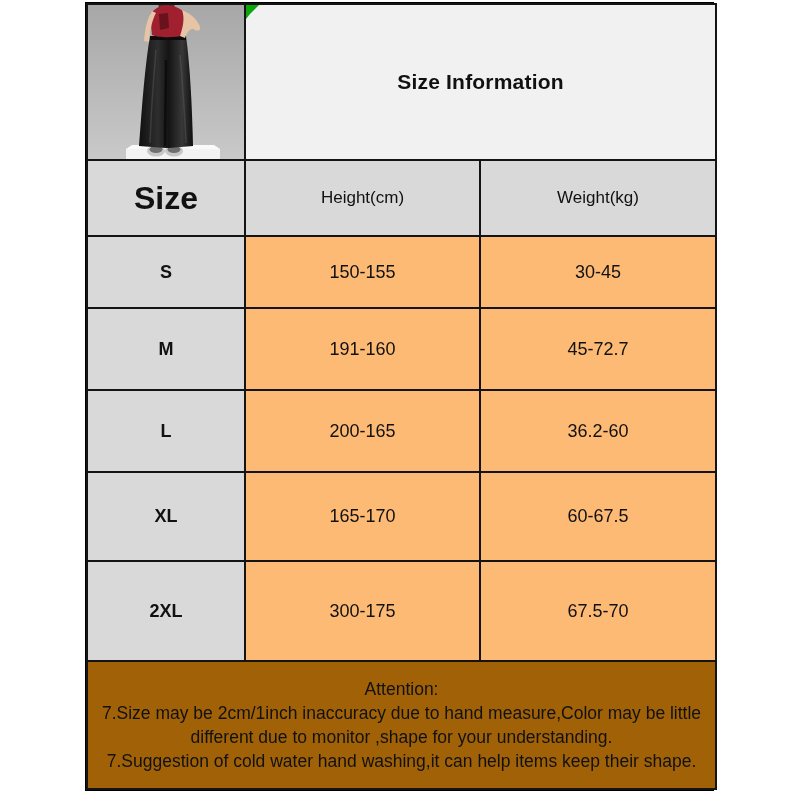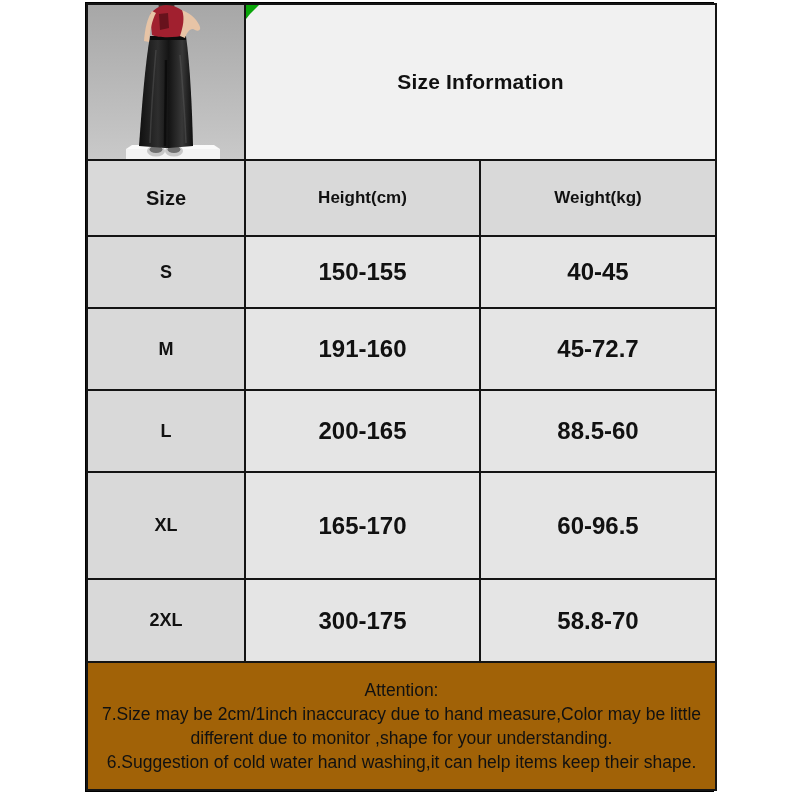--- a/index.html
+++ b/index.html
@@ -53,44 +53,44 @@
     width: 0; height: 0;
     border-top: 9px solid #0aa60a;
     border-right: 9px solid transparent;
     border-left: 4px solid #0aa60a;
     border-bottom: 5px solid transparent;
   }
 
   tr.r-head { height: 76px; }
   th.size-h {
     background: #d9d9d9;
-    font-size: 20px;
+    font-size: 32px;
     font-weight: bold;
   }
   th.col-h {
     background: #d9d9d9;
     font-size: 17px;
-    font-weight: bold;
+    font-weight: normal;
   }
 
   tr.r-s   { height: 72px; }
   tr.r-m   { height: 82px; }
   tr.r-l   { height: 82px; }
-  tr.r-xl  { height: 107px; }
-  tr.r-2xl { height: 83px; }
+  tr.r-xl  { height: 89px; }
+  tr.r-2xl { height: 100px; }
 
   td.size-label {
     background: #d9d9d9;
     font-size: 18px;
     font-weight: bold;
   }
   td.value {
-    background: #e5e5e5;
-    font-size: 24px;
-    font-weight: bold;
+    background: #fdba74;
+    font-size: 18px;
+    font-weight: normal;
   }
 
   tr.r-note { height: 128px; }
   td.note-cell {
     background: #a16207;
     text-align: left;
     vertical-align: top;
     padding: 4px 5px;
   }
   .note-line {
@@ -164,46 +164,46 @@
 
     <tr class="r-head">
       <th class="size-h">Size</th>
       <th class="col-h">Height(cm)</th>
       <th class="col-h">Weight(kg)</th>
     </tr>
 
     <tr class="r-s">
       <td class="size-label">S</td>
       <td class="value">150-155</td>
-      <td class="value">40-45</td>
+      <td class="value">30-45</td>
     </tr>
     <tr class="r-m">
       <td class="size-label">M</td>
       <td class="value">191-160</td>
       <td class="value">45-72.7</td>
     </tr>
     <tr class="r-l">
       <td class="size-label">L</td>
       <td class="value">200-165</td>
-      <td class="value">88.5-60</td>
+      <td class="value">36.2-60</td>
     </tr>
     <tr class="r-xl">
       <td class="size-label">XL</td>
       <td class="value">165-170</td>
-      <td class="value">60-96.5</td>
+      <td class="value">60-67.5</td>
     </tr>
     <tr class="r-2xl">
       <td class="size-label">2XL</td>
       <td class="value">300-175</td>
-      <td class="value">58.8-70</td>
+      <td class="value">67.5-70</td>
     </tr>
 
     <tr class="r-note">
       <td class="note-cell" colspan="3">
         <div class="note-line">Attention:</div>
         <div class="note-line">7.Size may be 2cm/1inch inaccuracy due to hand measure,Color may be little</div>
         <div class="note-line">different due to monitor ,shape for your understanding.</div>
-        <div class="note-line">6.Suggestion of cold water hand washing,it can help items keep their shape.</div>
+        <div class="note-line">7.Suggestion of cold water hand washing,it can help items keep their shape.</div>
       </td>
     </tr>
   </tbody>
     </table>
 </div>
 
 </body></html>

